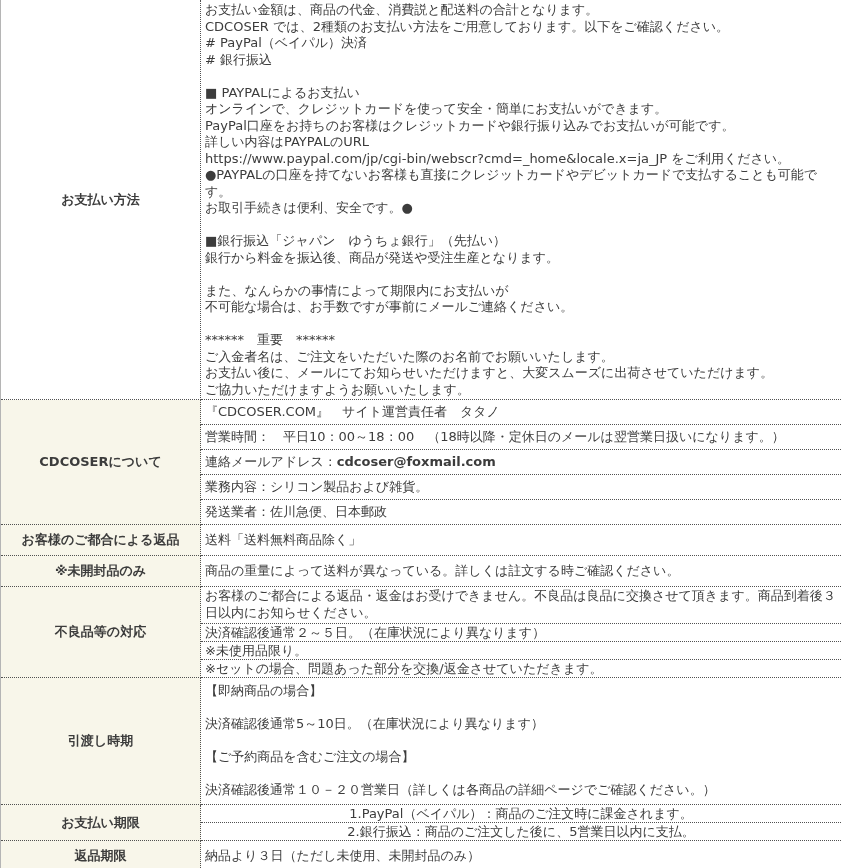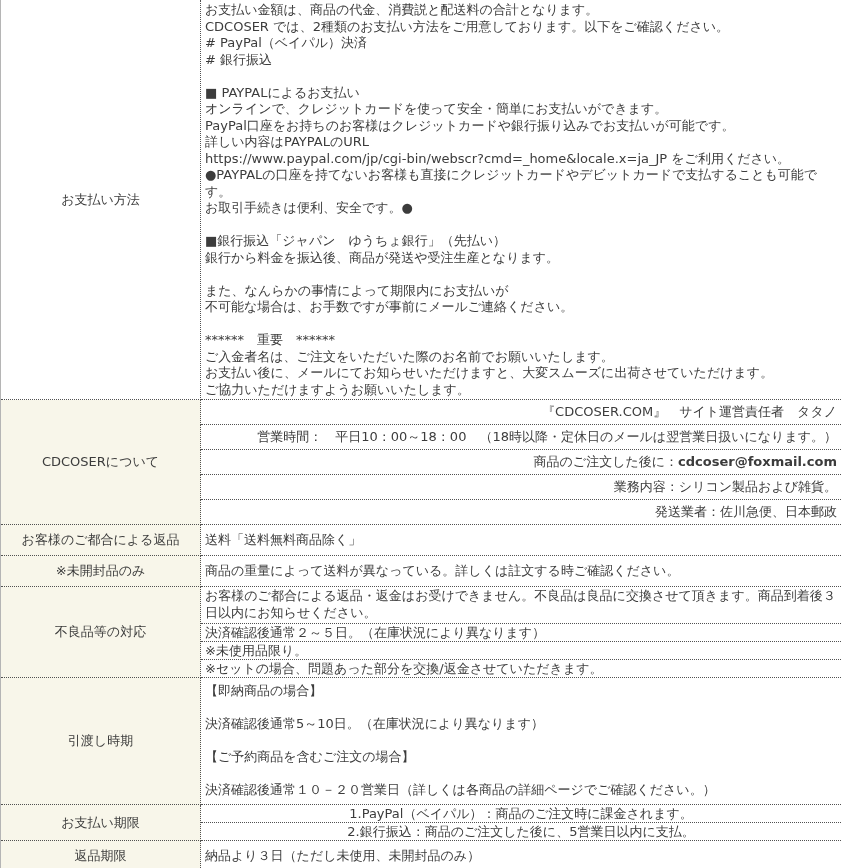--- a/index.html
+++ b/index.html
@@ -22,21 +22,21 @@
   col.c-body { width: 641px; }
 
   th, td {
     border: 1px dotted #515151;
     font-size: 13px;
     color: #3c3c3c;
     box-sizing: border-box;
   }
   th {
     background: #f8f6ea;
-    font-weight: normal;
+    font-weight: bold;
     vertical-align: middle;
     padding: 6px 2px;
   }
   td {
     background: #ffffff;
     text-align: left;
     vertical-align: middle;
     padding: 1px 4px;
     line-height: 16.5px;
     overflow: hidden;
@@ -47,21 +47,21 @@
   tr.r-payment th { background: #ffffff; }
   tr.r-payment td {
     height: 396px;
     vertical-align: top;
     padding-top: 2px;
     margin-top: 37px;
   }
   tr.r-payment th, tr.r-payment td { border-top: none; }
 
   
-  tr.about-row td { height: 25px; text-align: right; }
+  tr.about-row td { height: 25px; }
 
   tr.r-extra td { height: 22px; }
   tr.r-ship  td { height: 23px; font-family: Liberation Serif, serif; }
 
   
   tr.def-first td { height: 37px; vertical-align: top; }
   tr.def-row  td { height: 15px; line-height: 15px; margin-left: 12px; }
 
   
   tr.r-delivery td { height: 127px; vertical-align: middle; }
@@ -114,21 +114,21 @@
 
       <tr class="about-row">
         <th rowspan="5">CDCOSERについて</th>
         <td>『CDCOSER.COM』　サイト運営責任者　タタノ</td>
       </tr>
       <tr class="about-row">
         <td>営業時間：　平日10：00～18：00　（18時以降・定休日のメールは翌営業日扱いになります。）</td>
       </tr>
       <tr class="about-row">
         <td>
-          <span>商品のご注文した後に：</span><b class="email">cdcoser@foxmail.com</b>
+          <span>連絡メールアドレス：</span><b class="email">cdcoser@foxmail.com</b>
         </td>
       </tr>
       <tr class="about-row">
         <td>業務内容：シリコン製品および雑貨。</td>
       </tr>
       <tr class="about-row">
         <td>発送業者：佐川急便、日本郵政</td>
       </tr>
 
       <tr class="r-extra">

